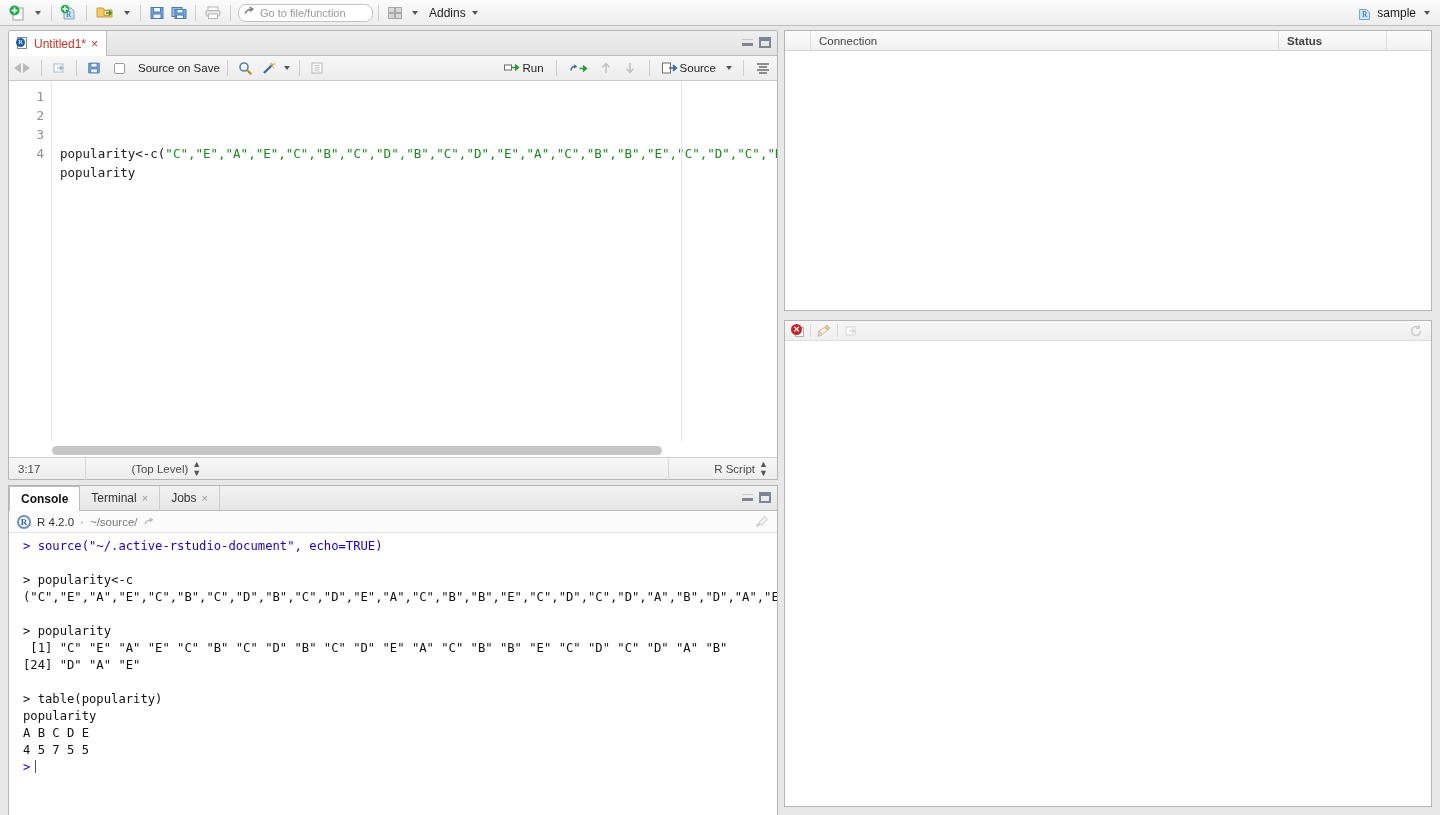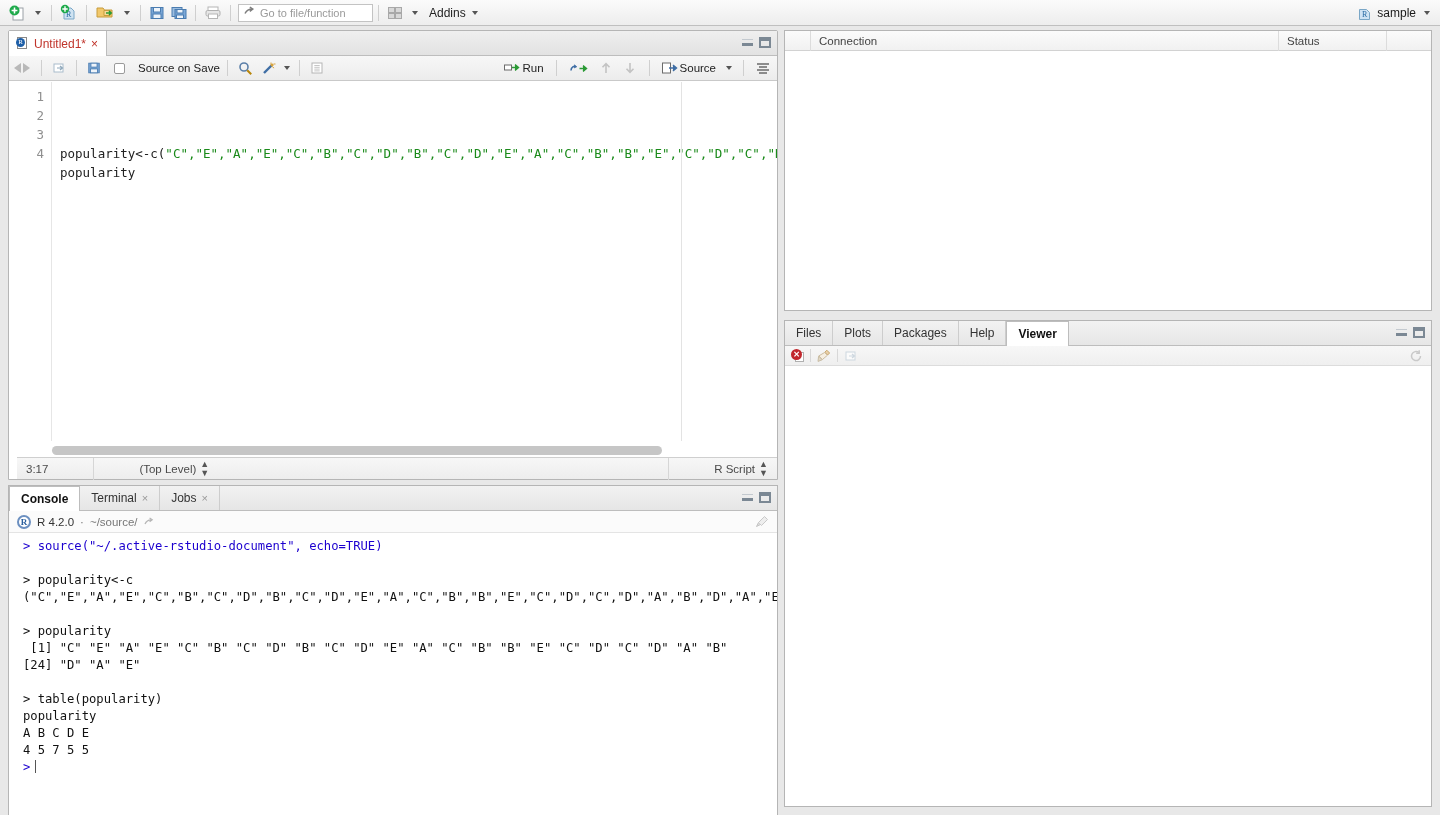--- a/index.html
+++ b/index.html
@@ -26,21 +26,21 @@
     padding: 0 3px; cursor: default;
   }
   .tb-sep { width: 1px; height: 16px; background: #cfcfcf; margin: 0 5px; }
   .caret {
     width: 0; height: 0; border-left: 3.5px solid transparent;
     border-right: 3.5px solid transparent; border-top: 4px solid #555;
     margin-left: 3px; margin-right: 2px;
   }
   .gotofile {
     width: 135px; height: 18px; background: #fff;
-    border: 1px solid #c3c3c3; border-radius: 0;
+    border: 1px solid #c3c3c3; border-radius: 8px;
     display: flex; align-items: center; padding: 0 4px; gap: 4px;
     font-size: 11px; color: #9a9a9a; margin-left: 2px;
   }
   .addins-label { font-size: 12px; color: #222; margin-left: 6px; }
   .sample-right {
     position: absolute; right: 8px; top: 0; height: 26px;
     display: flex; align-items: center; gap: 5px; font-size: 12px;
   }
 
   
@@ -112,21 +112,21 @@
     flex: 1; padding-top: 5px; padding-left: 8px; position: relative;
     font-family: "DejaVu Sans Mono", monospace; font-size: 12.5px; line-height: 19px;
     white-space: pre; overflow: hidden; color: #222;
   }
   .marginline { position: absolute; left: 629px; top: 0; bottom: 0; width: 1px; background: #e3e3e3; }
   .str { color: #1a8a1a; }
   .fn { color: #2e6da4; }
   .hscroll-track { position: absolute; left: 43px; right: 6px; bottom: 22px; height: 14px; }
   .hscroll-thumb { height: 9px; background: #c6c6c6; border-radius: 5px; width: 610px; margin-top: 3px; }
   .src-status {
-    position: absolute; left: 8px; right: 0; bottom: 0; height: 22px;
+    position: absolute; left: 0; right: 0; bottom: 0; height: 22px;
     background: linear-gradient(#f7f7f7,#ededed); border-top: 1px solid #cfcfcf;
     display: flex; align-items: flex-start; font-size: 11.5px; color: #4a4a4a; gap: 36px;
   }
   .src-status .cell { padding: 0 9px; height: 22px; display: flex; align-items: center; }
   .src-status .sep { width: 1px; height: 22px; background: #d6d6d6; }
   .updown { display:inline-block; margin-left:4px; font-size: 9px; line-height: 9px; color:#555; }
 
   
   #console-pane { left: 8px; top: 485px; width: 770px; height: 416px;
     border: 1px solid #b5b5b5; }
@@ -176,21 +176,21 @@
   }
   .table-head {
     height: 20px; background: linear-gradient(#fbfbfb,#f1f1f1);
     border-bottom: 1px solid #d2d2d2; display: flex; align-items: center;
     font-size: 11.5px; color: #444;
   }
   .th { height: 20px; display: flex; align-items: center; padding-left: 8px;
     border-right: 1px solid #dcdcdc; }
   .th.c0 { width: 26px; padding: 0; }
   .th.c1 { width: 468px; }
-  .th.c2 { width: 108px; }
+  .th.c2 { width: 108px; font-weight: bold; }
   .th.c3 { flex: 1; border-right: none; }
   .env-body { position: absolute; left:0; right:0; top: 67px; bottom: 0; background: #fff; }
 
   
   #viewer-pane { left: 784px; top: 320px; width: 648px; height: 487px;
     border: 1px solid #b5b5b5; }
   .viewer-toolbar {
     height: 20px; background: linear-gradient(#f7f7f7,#efefef);
     border-bottom: 1px solid #dcdcdc; display: flex; align-items: center;
     padding: 0 6px; gap: 6px; position: relative;
@@ -482,42 +482,20 @@
     <div class="table-head">
       <span class="th c0"></span>
       <span class="th c1">Connection</span>
       <span class="th c2">Status</span>
       <span class="th c3"></span>
     </div>
     <div class="env-body"></div>
   </div>
 
   <div class="pane" id="viewer-pane">
-    <div class="pane-tabs" id="viewer-tabs">
-
-    <div class="ptab">
-          <span>Files</span>
-        </div>
-        <div class="ptab">
-          <span>Plots</span>
-        </div>
-        <div class="ptab">
-          <span>Packages</span>
-        </div>
-        <div class="ptab">
-          <span>Help</span>
-        </div>
-        <div class="ptab active">
-          <span>Viewer</span>
-        </div>
-        <div class="winctl">
-        <span class="ic-min"></span>
-        <span class="ic-max"></span>
-      </div>
-      </div>
     <div class="viewer-toolbar">
       <span class="stop-icon">
         <span class="pg"></span>
           <span class="circ">✕</span>
       </span>
       <span class="vsep"></span>
       <span>
         <svg width="14" height="14" viewBox="0 0 14 14">
           <path d="M9.8 1.2l2.8 2.8-2 2-2.8-2.8z" fill="#e9cfa8" stroke="#c9a96e"></path>
           <path d="M7.6 3.5l2.8 2.8-5 4.2-3.6-3.6z" fill="#f6efe2" stroke="#cdbda0"></path>

